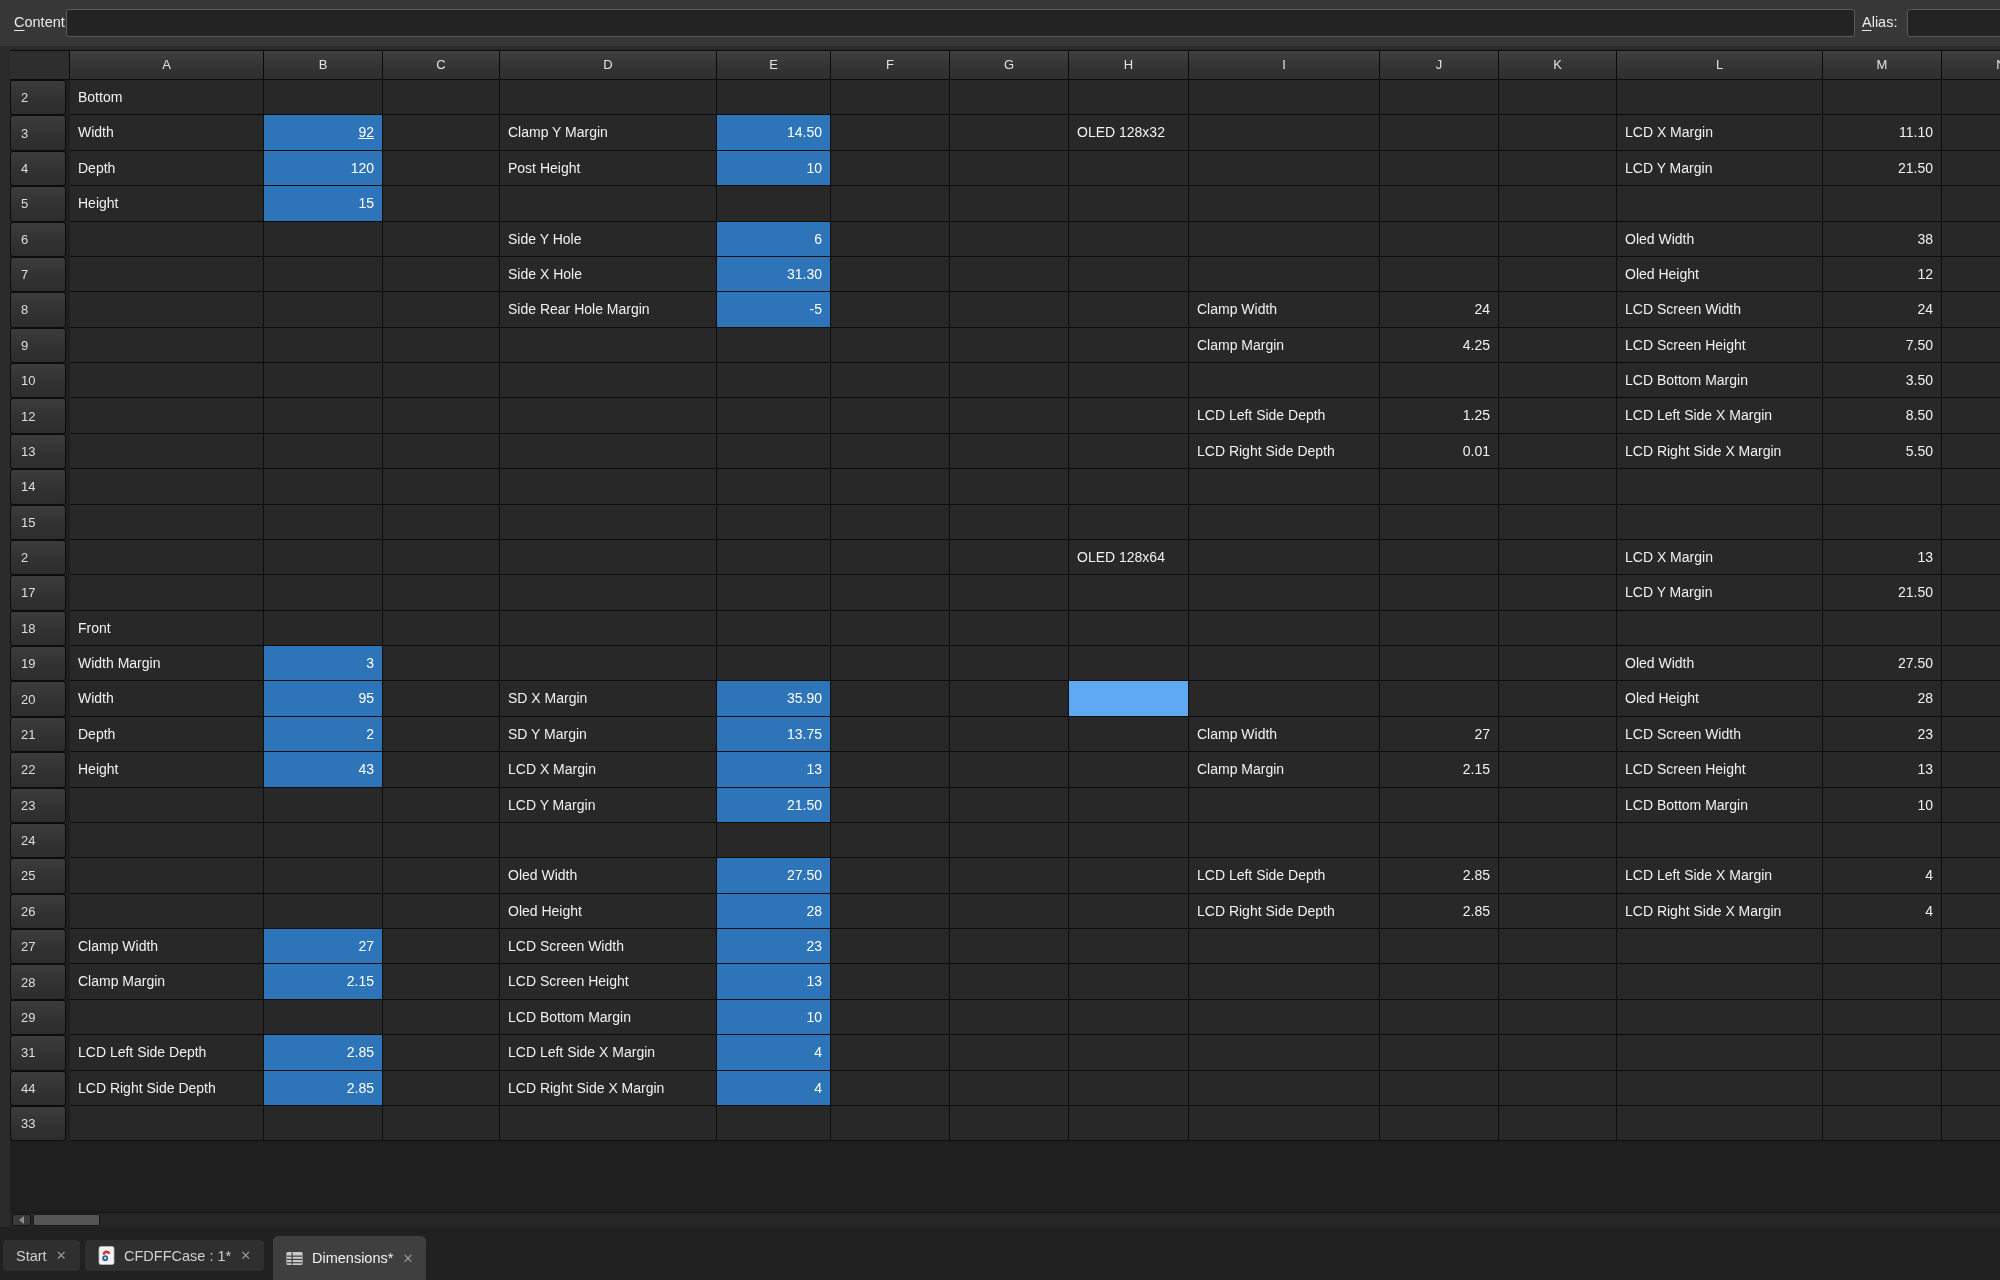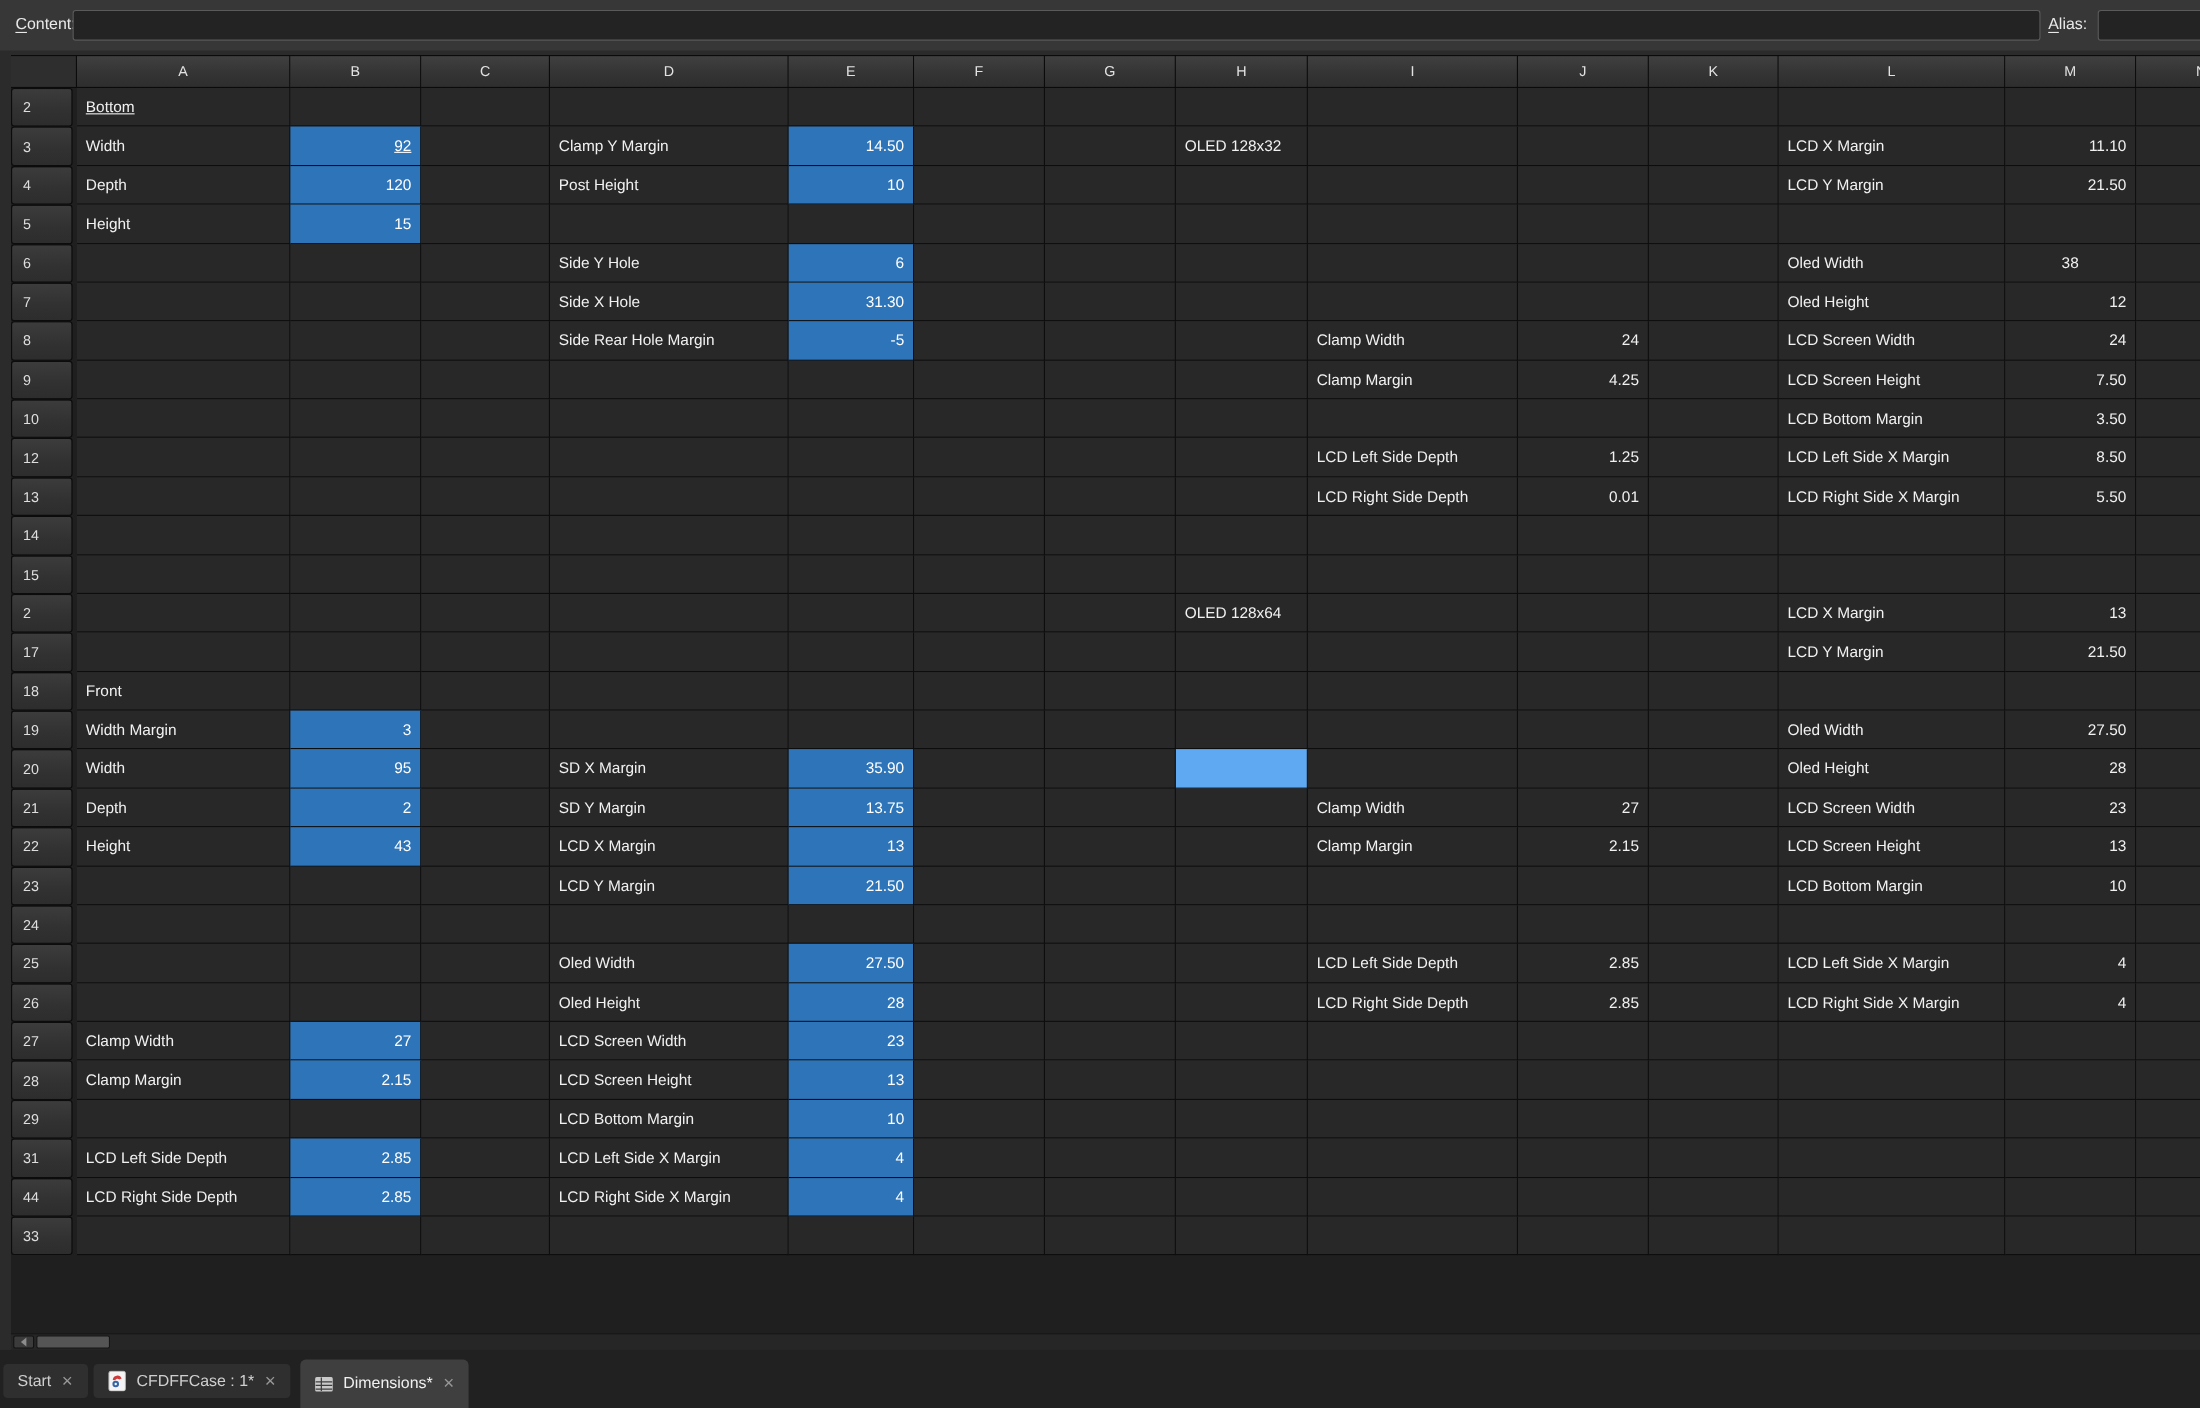--- a/index.html
+++ b/index.html
@@ -116,21 +116,21 @@
     <div class="colh" style="width: 191px;">I</div>
     <div class="colh" style="width: 119px;">J</div>
     <div class="colh" style="width: 118px;">K</div>
     <div class="colh" style="width: 206px;">L</div>
     <div class="colh" style="width: 119px;">M</div>
     <div class="colh" style="width: 119px;">N</div>
   </div>
 <div class="grid" id="grid">
     <div class="grow">
       <div class="rowh">2</div>
-      <div class="cell label" style="width: 194px; text-decoration: underline;">Bottom</div>
+      <div class="cell label" style="width: 194px;">Bottom</div>
       <div class="cell" style="width: 119px;"></div>
       <div class="cell" style="width: 117px;"></div>
       <div class="cell" style="width: 217px;"></div>
       <div class="cell" style="width: 114px;"></div>
       <div class="cell" style="width: 119px;"></div>
       <div class="cell" style="width: 119px;"></div>
       <div class="cell" style="width: 120px;"></div>
       <div class="cell" style="width: 191px;"></div>
       <div class="cell" style="width: 119px;"></div>
       <div class="cell" style="width: 118px;"></div>
@@ -196,21 +196,21 @@
       <div class="cell" style="width: 117px;"></div>
       <div class="cell label" style="width: 217px;">Side Y Hole</div>
       <div class="cell blue" style="width: 114px; background: rgb(46, 116, 184);">6</div>
       <div class="cell" style="width: 119px;"></div>
       <div class="cell" style="width: 119px;"></div>
       <div class="cell" style="width: 120px;"></div>
       <div class="cell" style="width: 191px;"></div>
       <div class="cell" style="width: 119px;"></div>
       <div class="cell" style="width: 118px;"></div>
       <div class="cell label" style="width: 206px;">Oled Width</div>
-      <div class="cell num" style="width: 119px; text-align: center;">38</div>
+      <div class="cell num" style="width: 119px;">38</div>
       <div class="cell" style="width: 119px;"></div>
     </div>
     <div class="grow">
       <div class="rowh">7</div>
       <div class="cell" style="width: 194px;"></div>
       <div class="cell" style="width: 119px;"></div>
       <div class="cell" style="width: 117px;"></div>
       <div class="cell label" style="width: 217px;">Side X Hole</div>
       <div class="cell blue" style="width: 114px; background: rgb(46, 116, 184);">31.30</div>
       <div class="cell" style="width: 119px;"></div>

